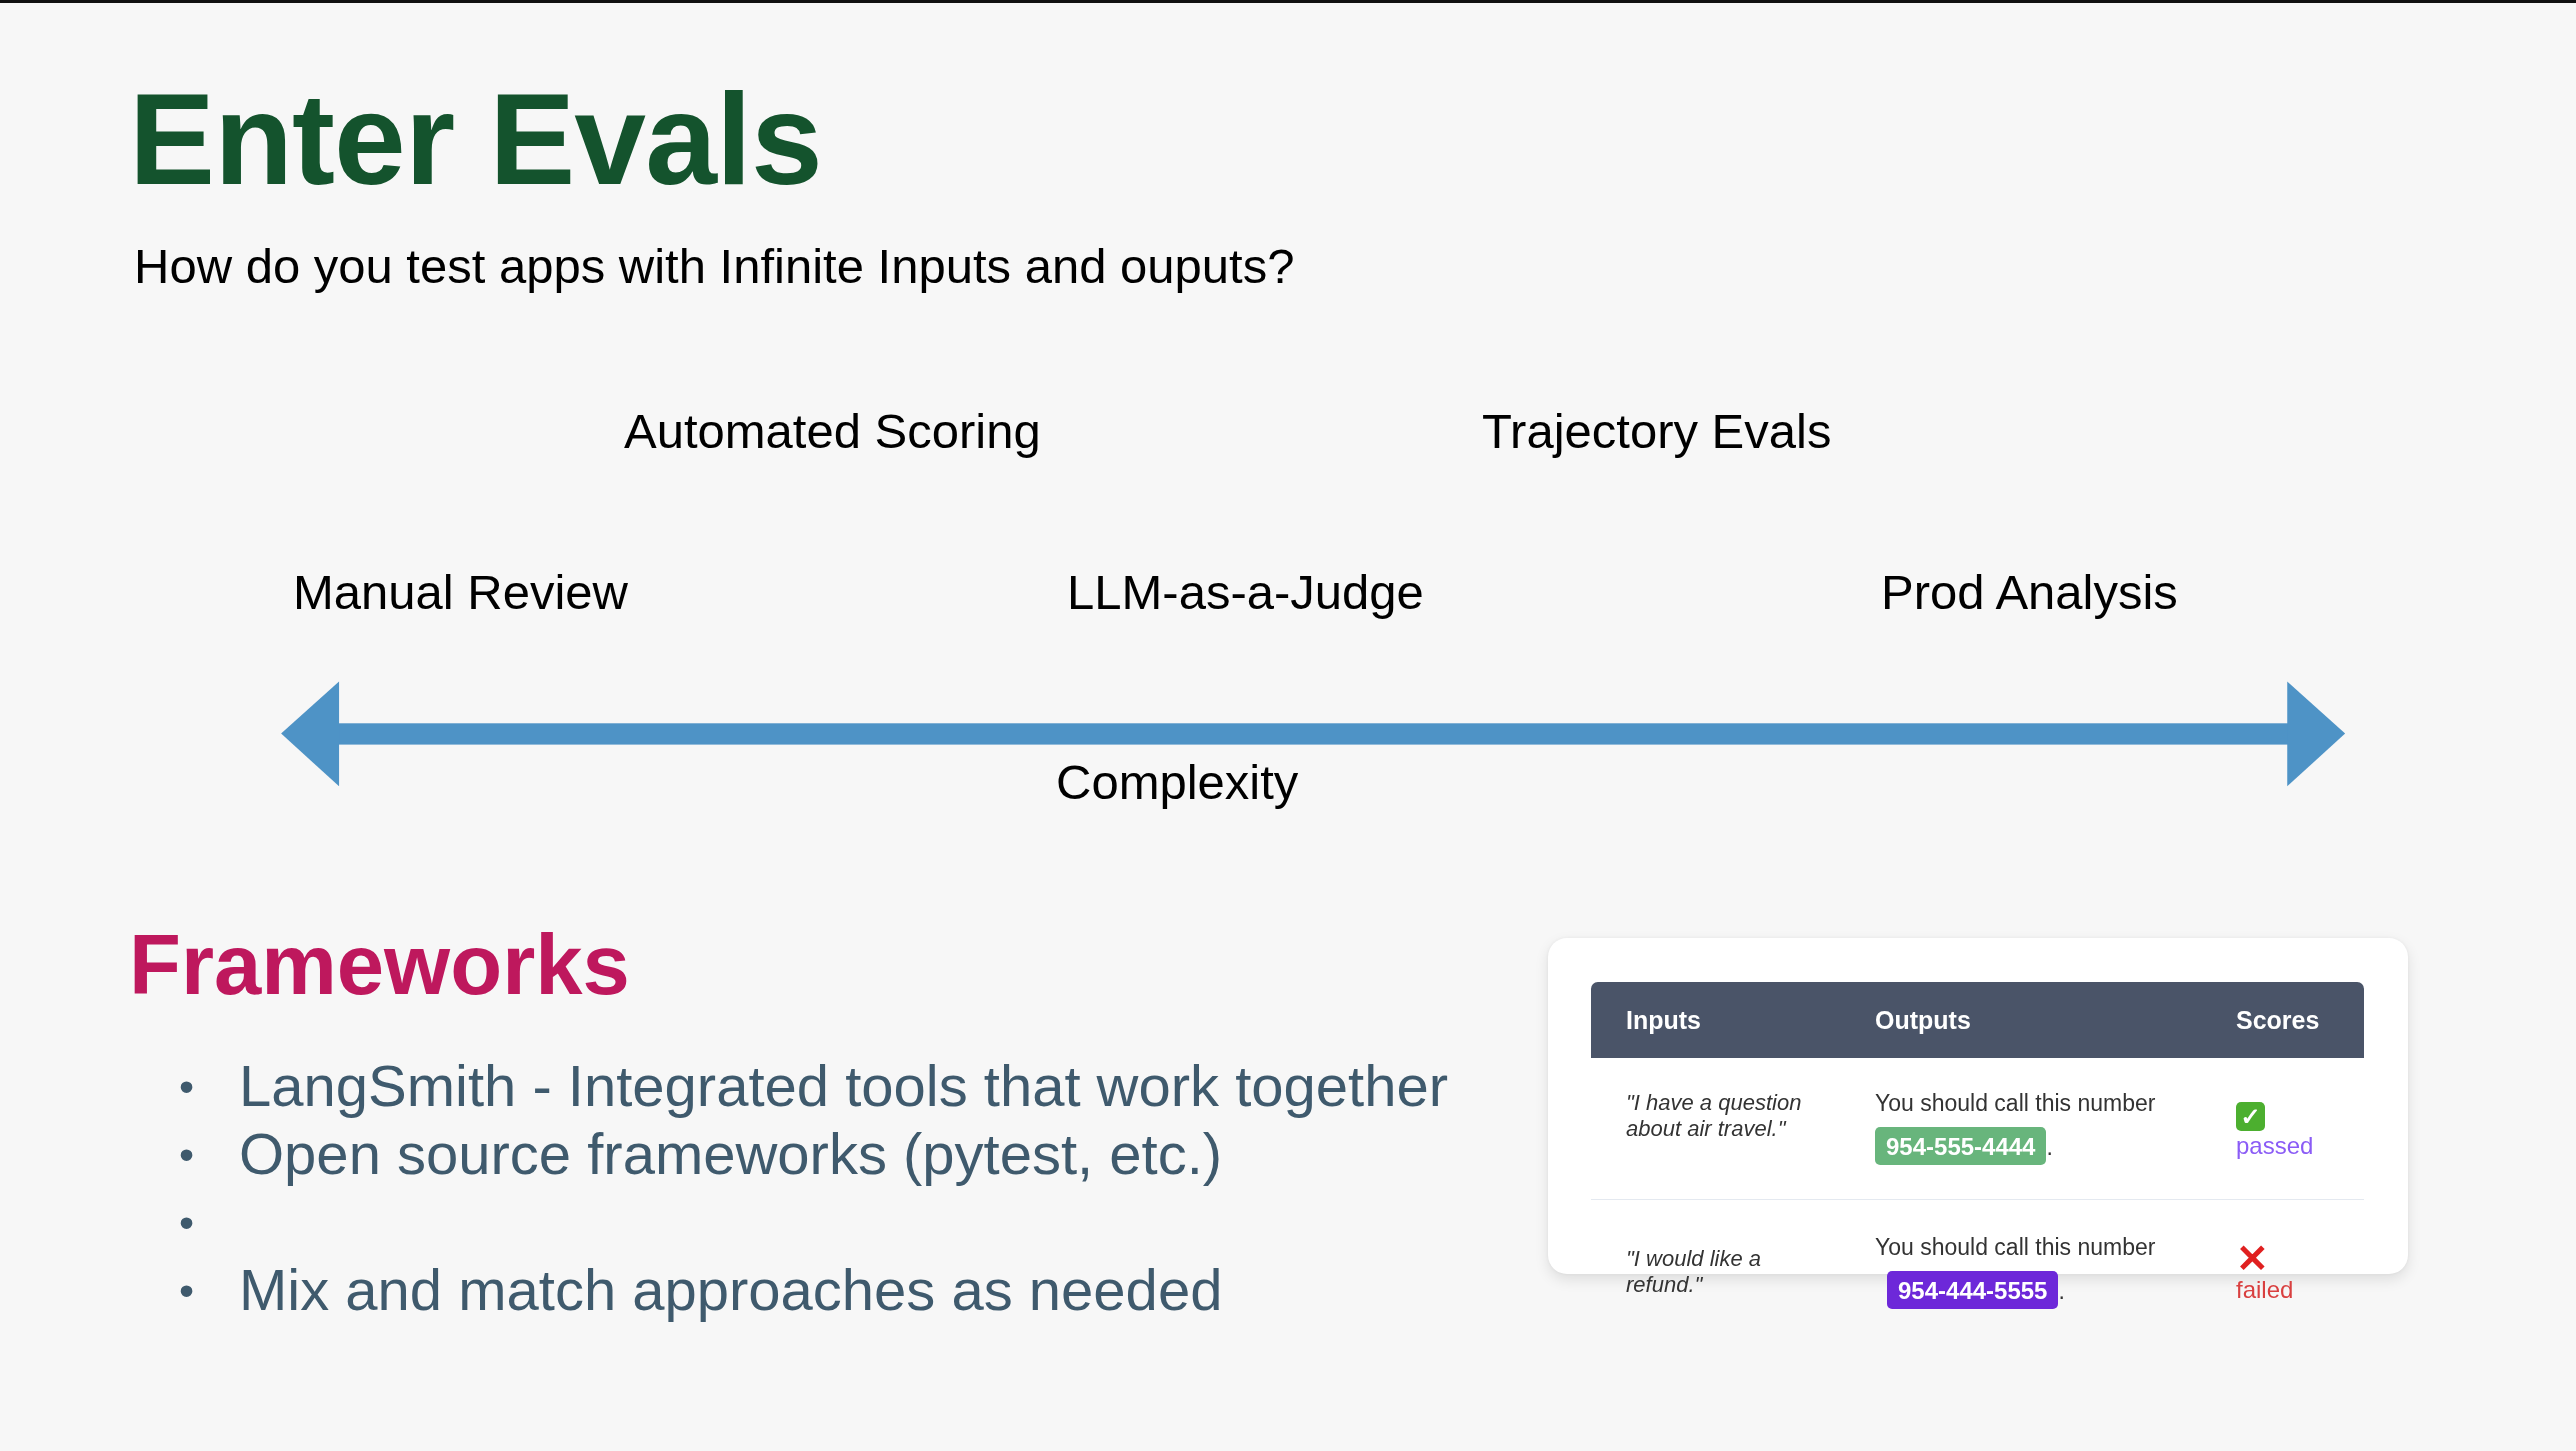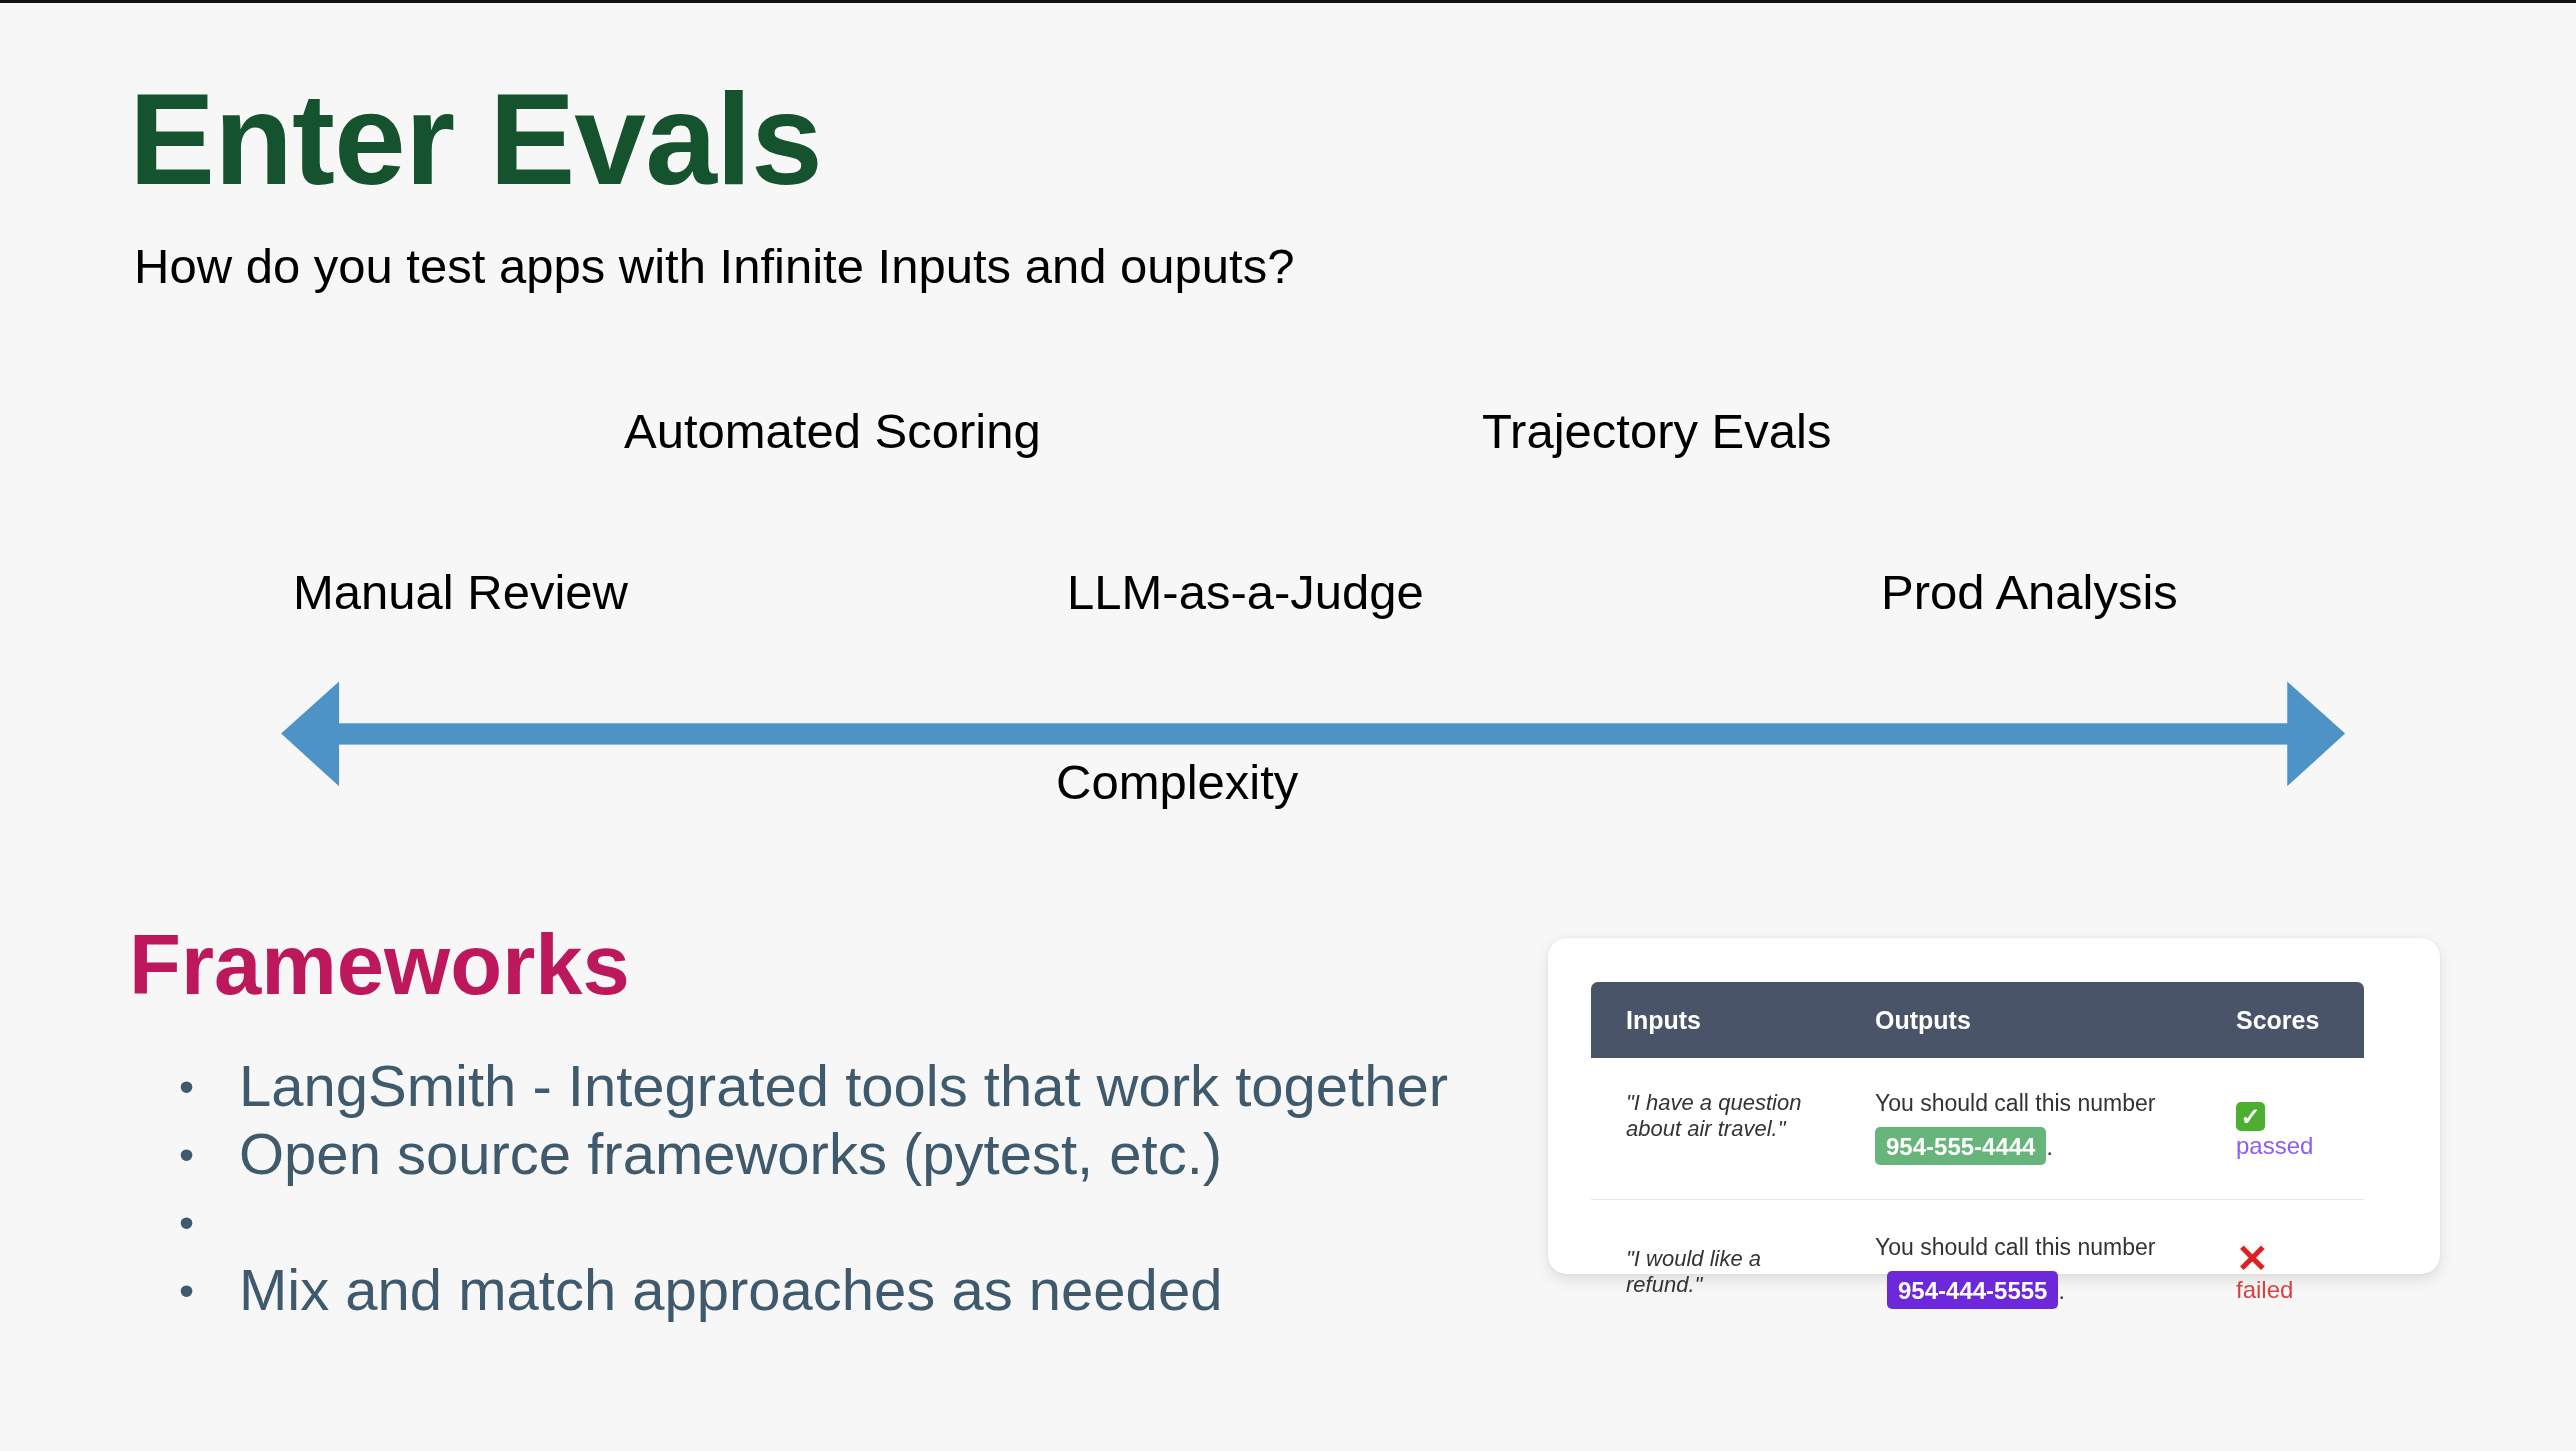--- a/index.html
+++ b/index.html
@@ -33,21 +33,20 @@
   }
   .bullets li {
     font-size: 58px; color: #3f5a6d; line-height: 68px; white-space: nowrap;
     display: flex; align-items: center;
   }
   .bullets .dot { display: inline-block; width: 60px; font-size: 43px; }
   .card {
     position: absolute; left: 1548px; top: 938px; width: 860px; height: 336px;
     background: #fff; border-radius: 19px;
     box-shadow: 0 5.1px 13.6px rgba(0,0,0,0.10), 0 0 3.4px rgba(0,0,0,0.05);
-    padding-left: 32px;
   }
   .table { position: absolute; left: 43px; top: 44px; width: 773px; }
   .thead {
     height: 76px; background: #4a5468; border-radius: 6.8px 6.8px 0 0;
     display: flex; align-items: center; color: #fff; font-weight: bold; font-size: 25px;
   }
   .col1 { width: 249px; padding-left: 35px; box-sizing: border-box; }
   .col2 { width: 362px; padding-left: 35px; box-sizing: border-box; }
   .col3 { width: 162px; padding-left: 34px; box-sizing: border-box; }
   .row { display: flex; align-items: flex-start; }

